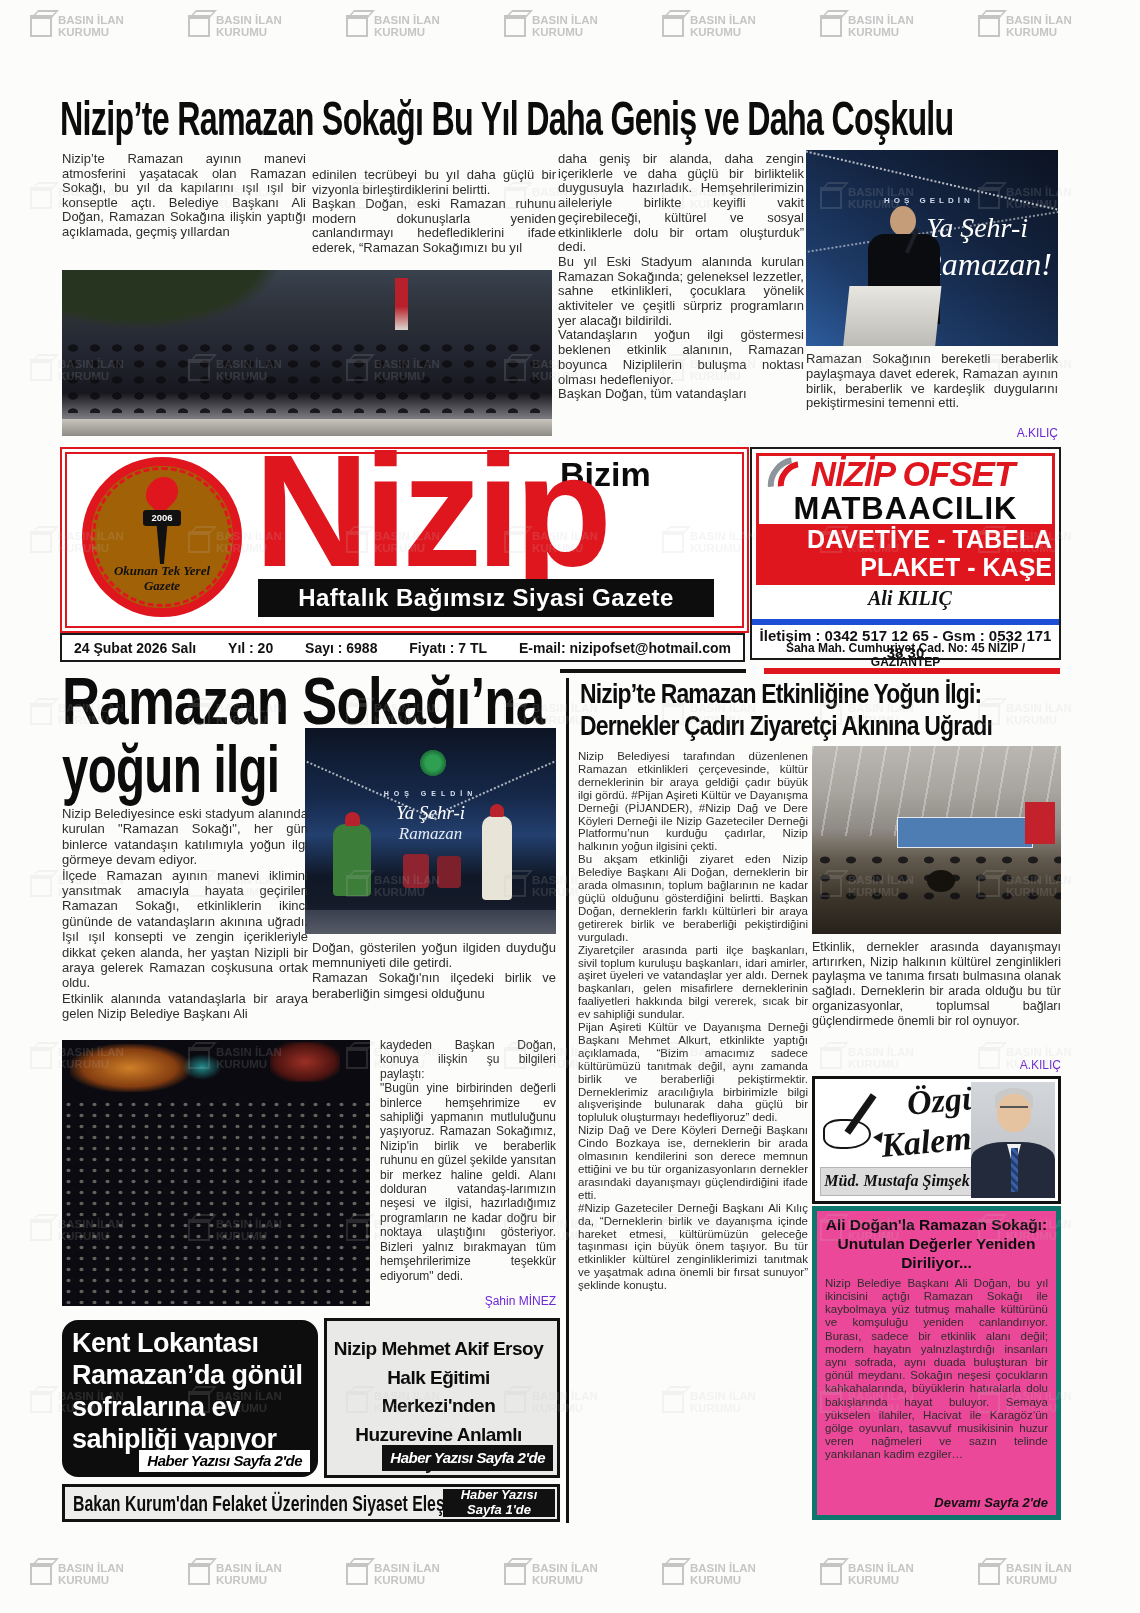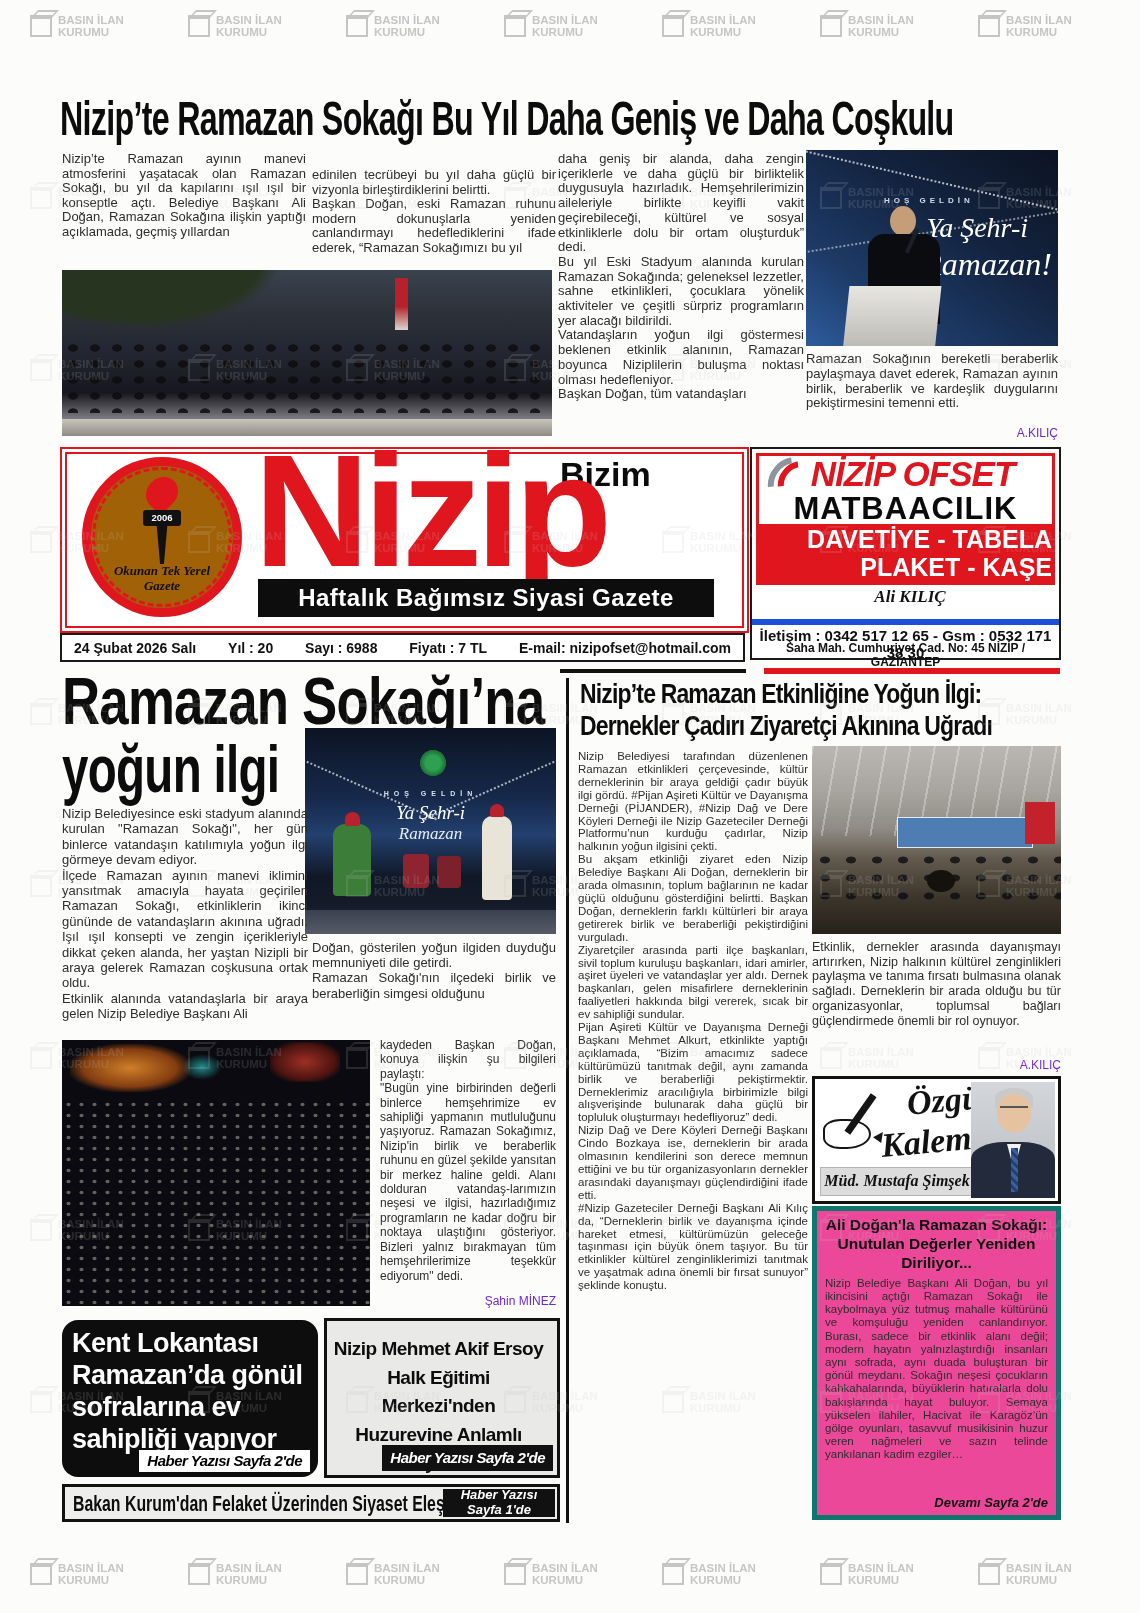--- a/index.html
+++ b/index.html
@@ -46,21 +46,21 @@
   
   .ad-box{position:absolute;left:750px;top:447px;width:311px;height:213px;border:2px solid #1a1a1a;background:#fff;box-sizing:border-box;}
   .ad-red{position:absolute;left:4px;top:4px;right:4px;height:132px;border:3px solid #e0161f;box-sizing:border-box;}
   .ad-brand{position:relative;text-align:center;font-weight:800;font-style:italic;font-size:35px;
       color:#e0161f;letter-spacing:-1px;line-height:1.05;padding-left:14px;}
   .sw{position:absolute;border-radius:50%;border:6px solid transparent;}
   .ad-matbaa{text-align:center;font-weight:800;font-size:31px;letter-spacing:1px;color:#0b0b0b;line-height:1;}
   .ad-banner{position:absolute;left:0;right:0;bottom:0;height:56px;background:#e0161f;color:#fff;
       font-weight:800;font-size:25px;text-align:right;line-height:1.1;padding-top:2px;}
   .ad-owner{position:absolute;left:13px;right:4px;top:138px;text-align:center;
-      font-family:"Liberation Serif",serif;font-weight:bold;font-style:italic;font-size:17px;color:#111;}
+      font-family:"Liberation Serif",serif;font-weight:bold;font-style:italic;font-size:20px;color:#111;}
   .ad-contact{position:absolute;left:0;right:0;top:170px;text-align:center;font-weight:bold;font-size:15px;color:#111;border-top:6px solid #1d4ed8;padding-top:2px;}
   .ad-address{position:absolute;left:0;right:0;top:192px;text-align:center;font-weight:bold;font-size:12px;color:#111;}
   
   .ozgur-box{position:absolute;left:812px;top:1076px;width:249px;height:128px;border:3px solid #111;background:#fff;box-sizing:border-box;}
   .script1{position:absolute;left:92px;top:2px;font-family:"Liberation Serif",serif;font-style:italic;
       font-weight:bold;font-size:34px;color:#111;transform:rotate(-5deg);}
   .script2{position:absolute;left:66px;top:44px;font-family:"Liberation Serif",serif;font-style:italic;
       font-weight:bold;font-size:34px;color:#111;transform:rotate(-5deg);}
   .mud-strip{position:absolute;left:5px;bottom:5px;width:152px;height:27px;background:#dcdcdc;border:1px solid #b5b5b5;
       text-align:center;font-family:"Liberation Serif",serif;font-weight:bold;font-style:italic;font-size:16px;line-height:26px;color:#111;}

